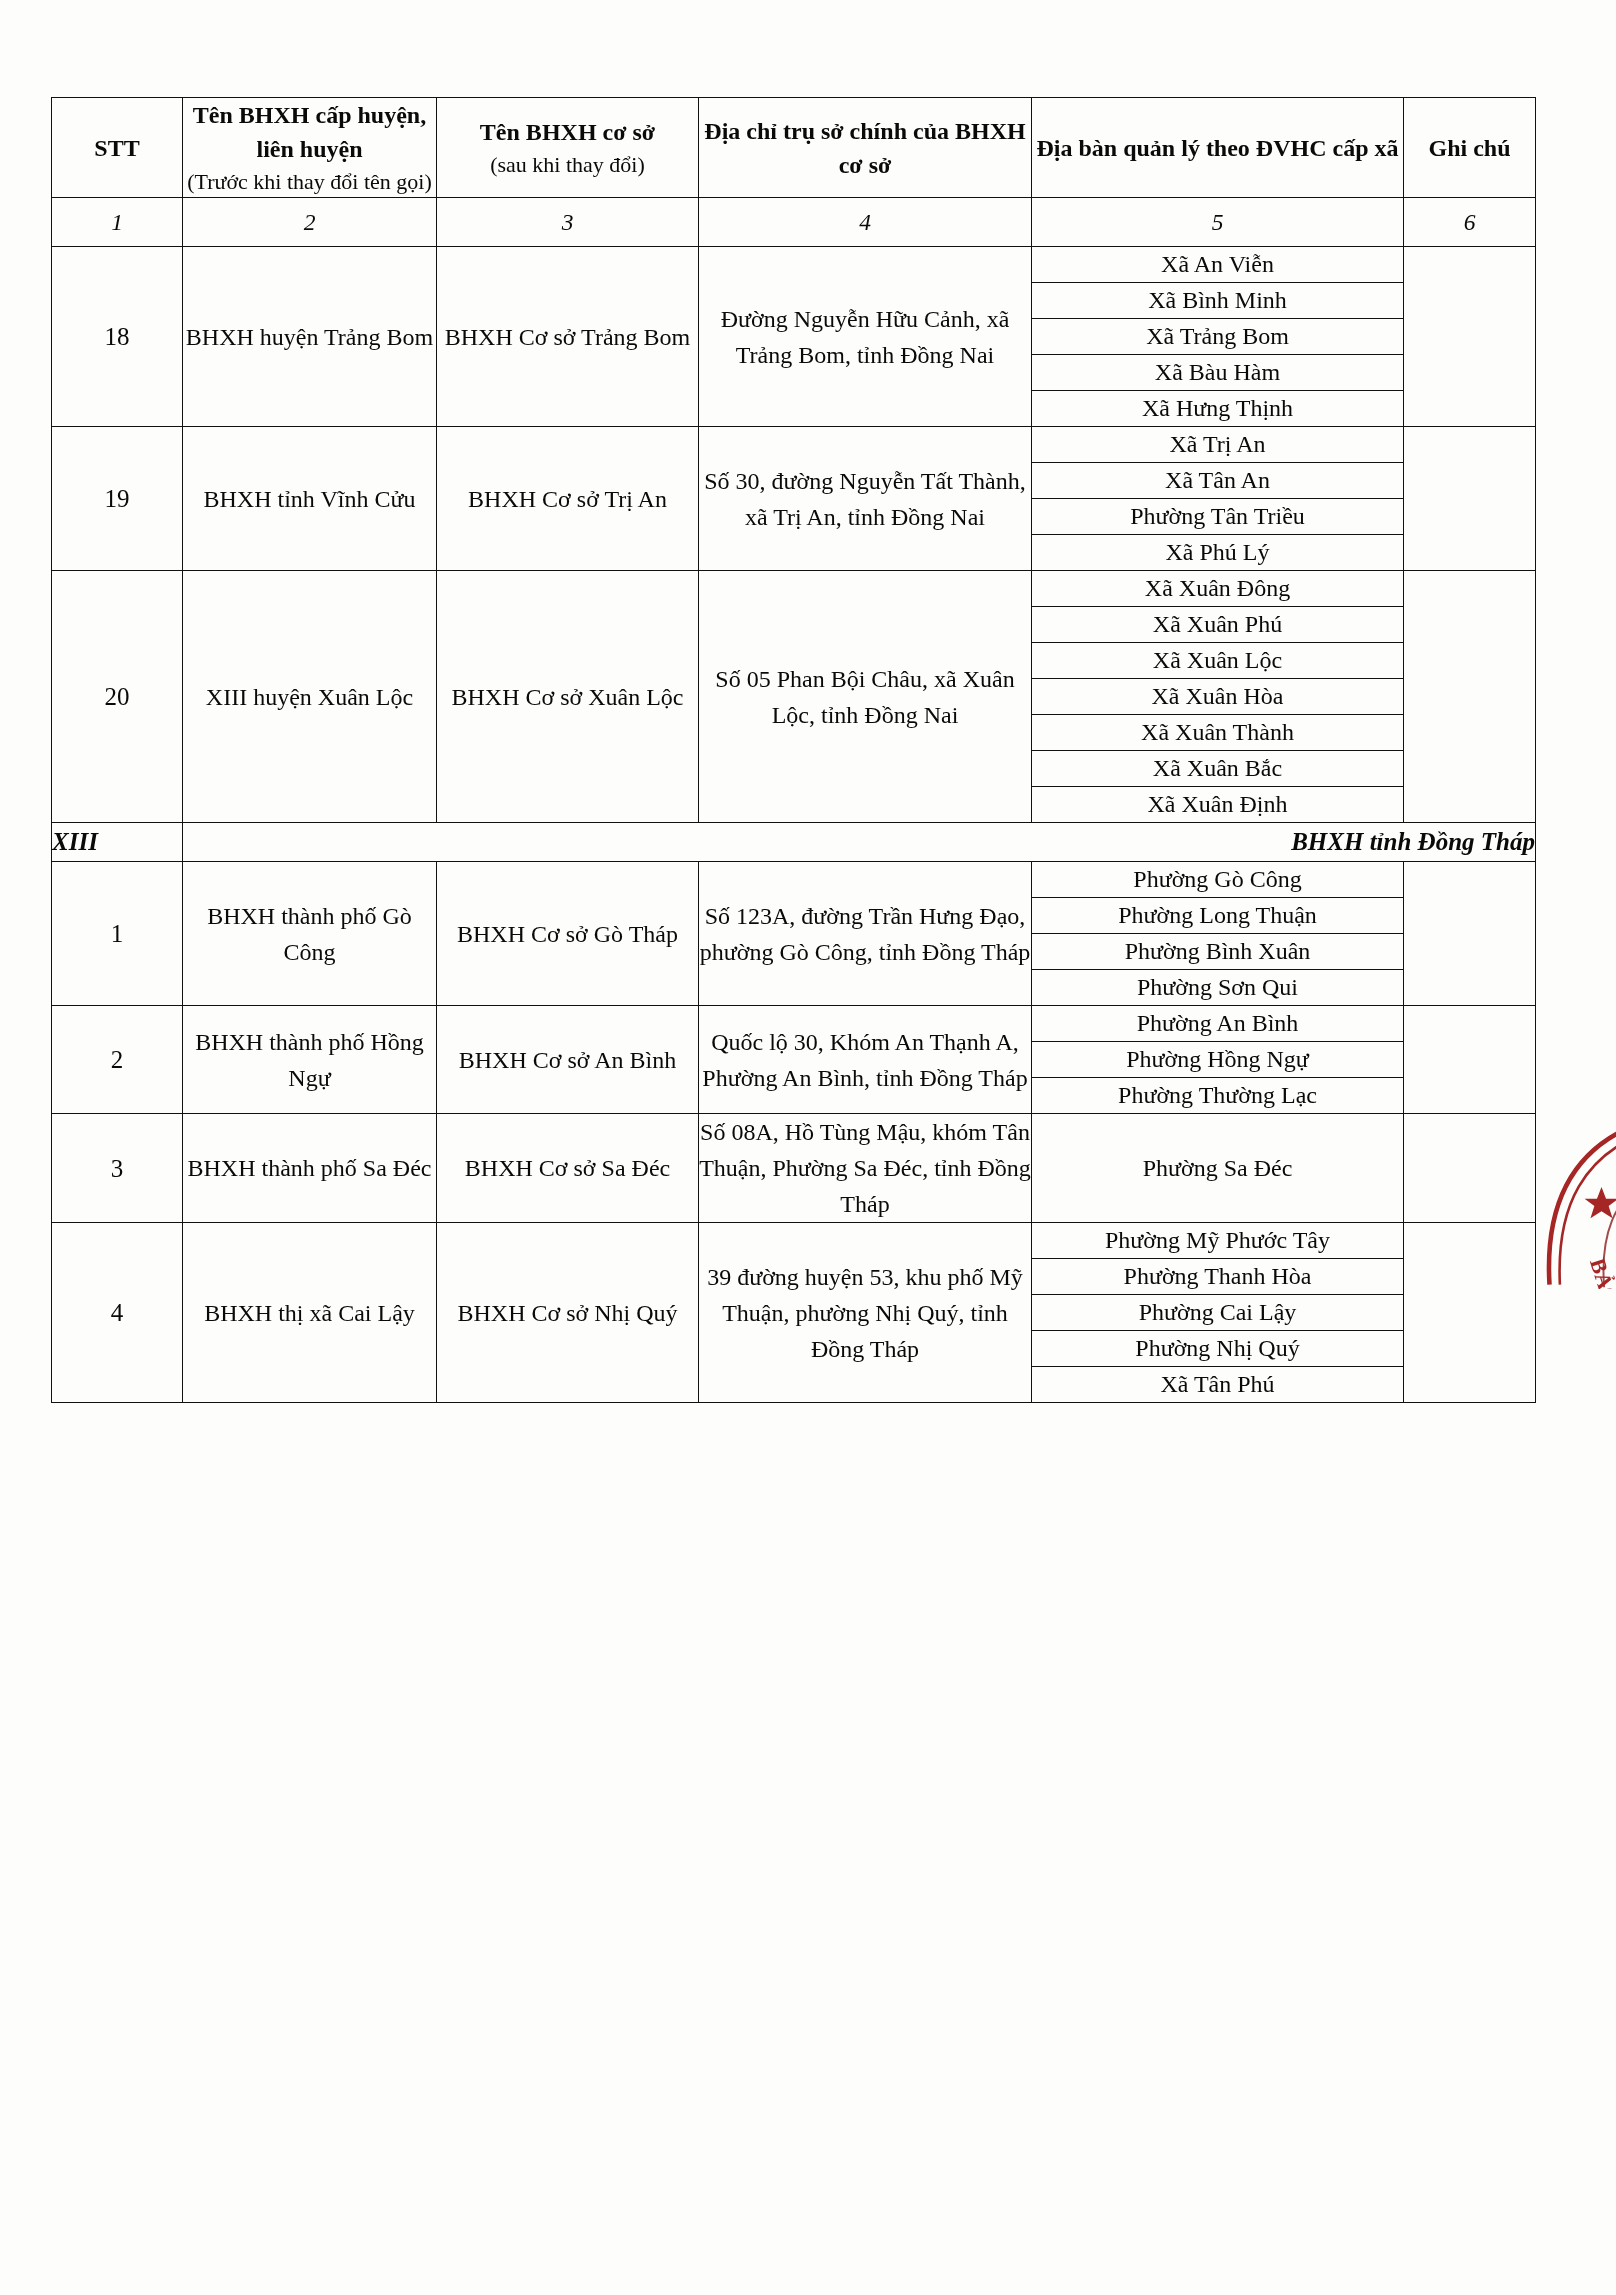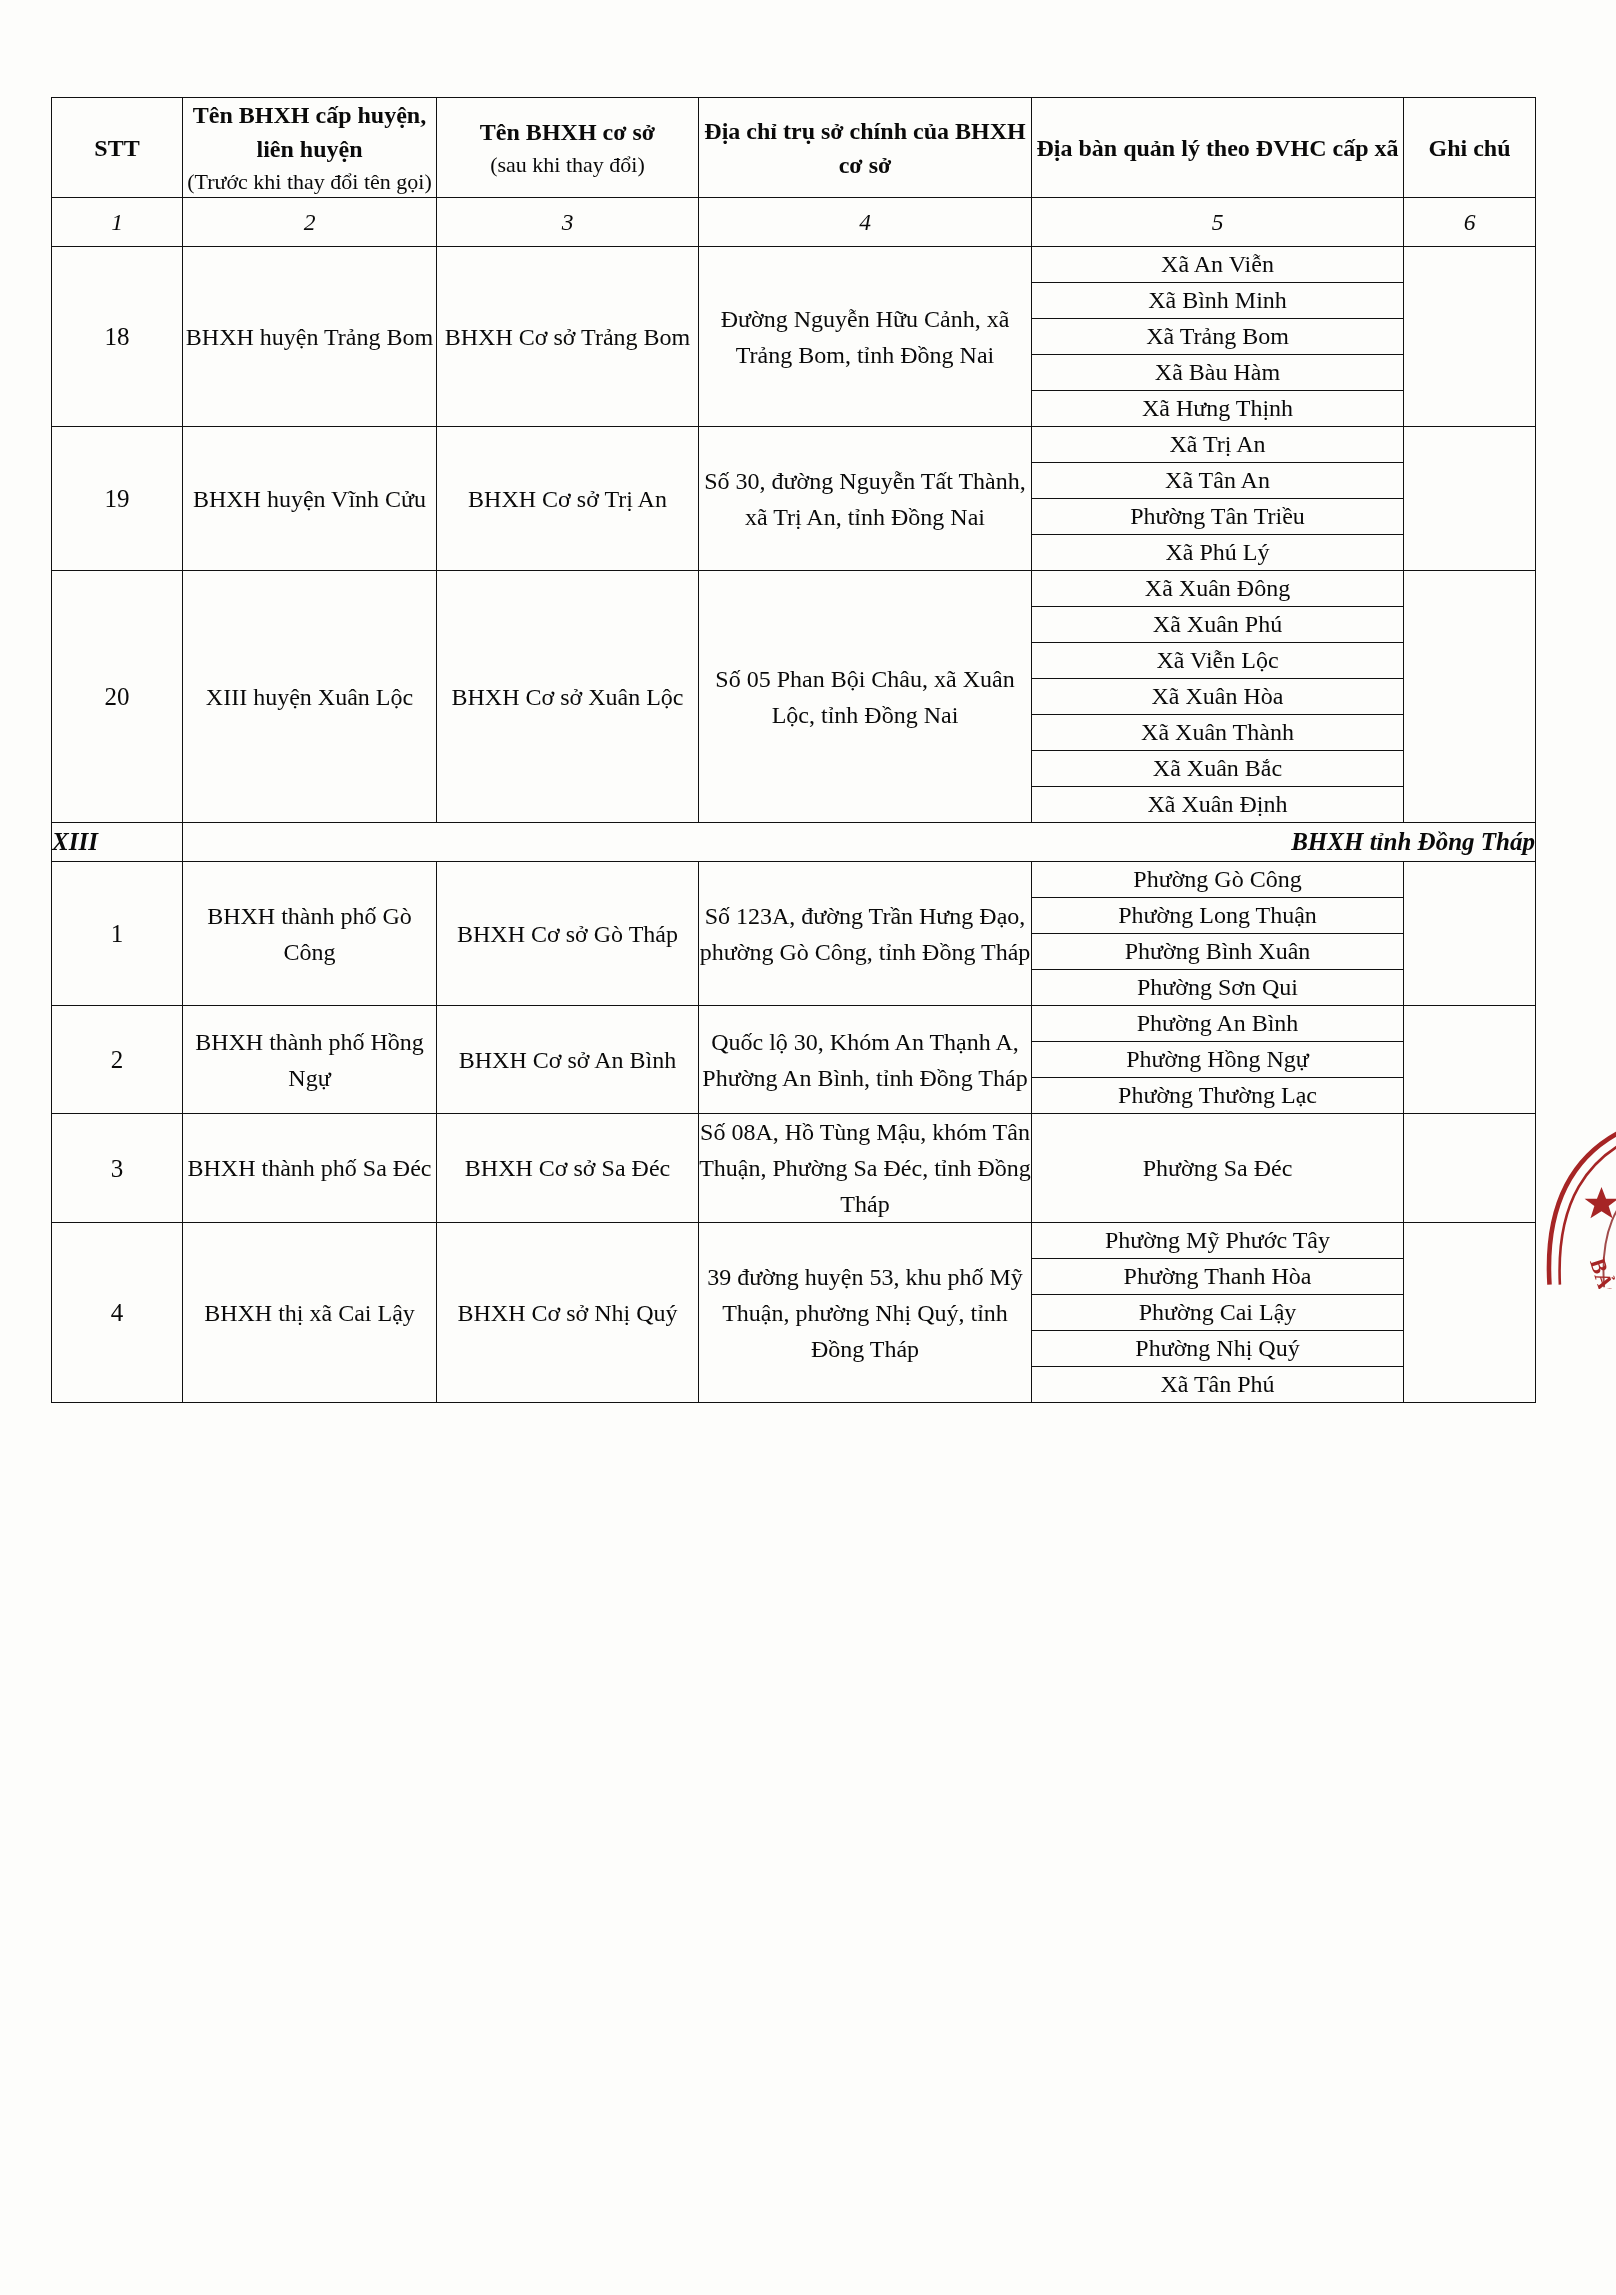--- a/index.html
+++ b/index.html
@@ -159,21 +159,21 @@
             <td class="ward">Xã Trảng Bom</td>
           </tr>
           <tr>
             <td class="ward">Xã Bàu Hàm</td>
           </tr>
           <tr>
             <td class="ward">Xã Hưng Thịnh</td>
           </tr>
           <tr>
             <td class="cell stt" rowspan="4">19</td>
-            <td class="cell" rowspan="4">BHXH huyện Vĩnh Cửu</td>
+            <td class="cell" rowspan="4">BHXH tỉnh Vĩnh Cửu</td>
             <td class="cell" rowspan="4">BHXH Cơ sở Trị An</td>
             <td class="cell" rowspan="4">Số 30, đường Nguyễn Tất Thành, xã Trị An, tỉnh Đồng Nai</td>
             <td class="ward">Xã Trị An</td>
             <td class="cell note" rowspan="4"></td>
           </tr>
           <tr>
             <td class="ward">Xã Tân An</td>
           </tr>
           <tr>
             <td class="ward">Phường Tân Triều</td>
@@ -186,21 +186,21 @@
             <td class="cell" rowspan="7">XIII huyện Xuân Lộc</td>
             <td class="cell" rowspan="7">BHXH Cơ sở Xuân Lộc</td>
             <td class="cell" rowspan="7">Số 05 Phan Bội Châu, xã Xuân Lộc, tỉnh Đồng Nai</td>
             <td class="ward">Xã Xuân Đông</td>
             <td class="cell note" rowspan="7"></td>
           </tr>
           <tr>
             <td class="ward">Xã Xuân Phú</td>
           </tr>
           <tr>
-            <td class="ward">Xã Viễn Lộc</td>
+            <td class="ward">Xã Xuân Lộc</td>
           </tr>
           <tr>
             <td class="ward">Xã Xuân Hòa</td>
           </tr>
           <tr>
             <td class="ward">Xã Xuân Thành</td>
           </tr>
           <tr>
             <td class="ward">Xã Xuân Bắc</td>
           </tr>

